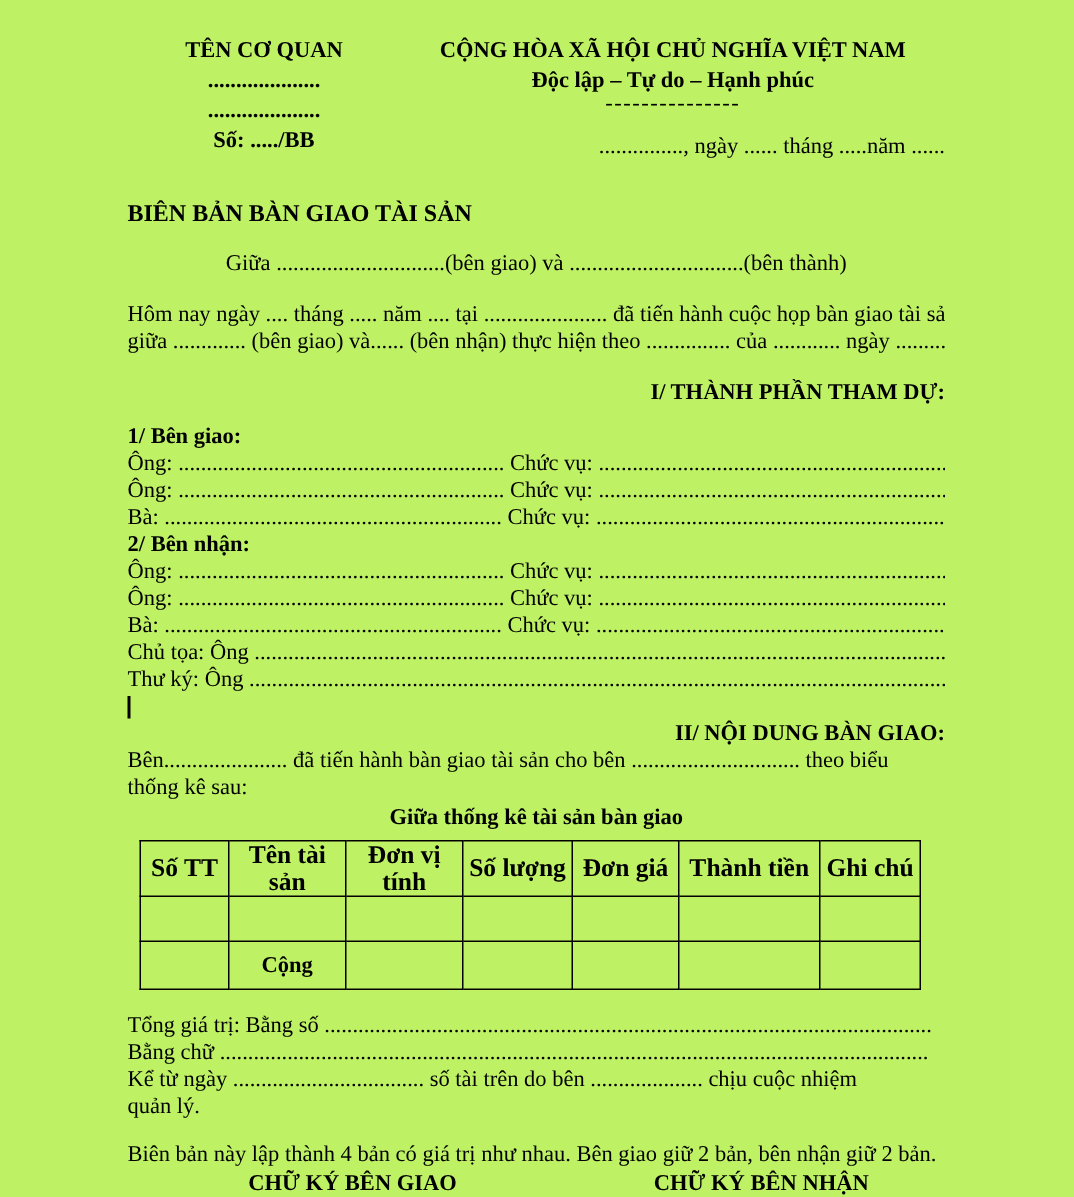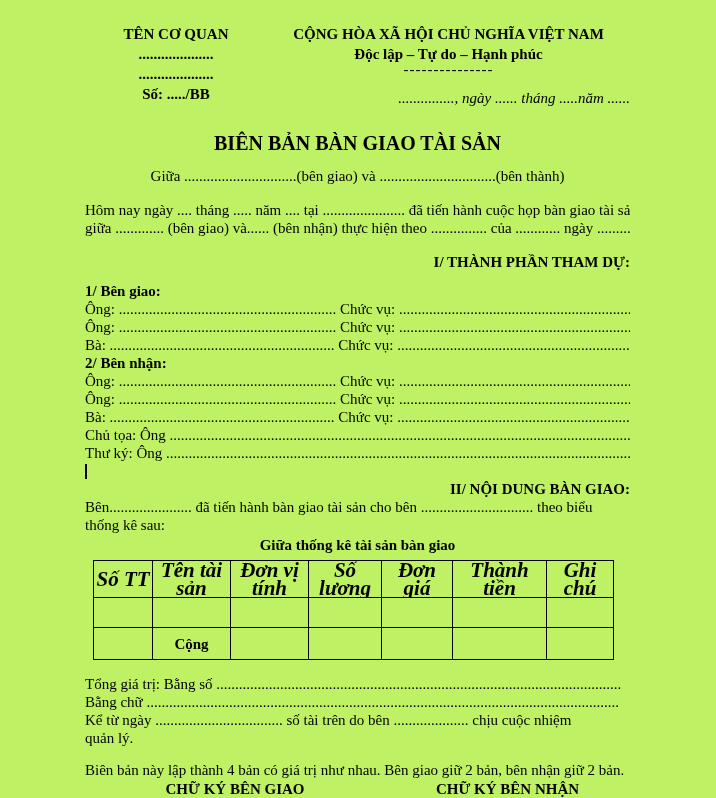--- a/index.html
+++ b/index.html
@@ -11,37 +11,37 @@
   }
   .page { width: 716px; height: 798px; padding: 24px 86px 0 85px; background: #bef264; }
 
   .line { white-space: pre; overflow: hidden; }
 
   
   .doc-header { display: flex; }
   .hdr-left { width: 182px; text-align: center; font-weight: bold; line-height: 20px; }
   .hdr-right { flex: 1; text-align: center; font-weight: bold; line-height: 20px; }
   .hdr-divider { font-weight: normal; line-height: 10px; letter-spacing: 1px; }
-  .date-line { font-weight: normal; font-style: italic; text-align: right; margin-top: 14px; }
+  .date-line { font-weight: normal; text-align: right; margin-top: 14px; }
 
-  .doc-title { text-align: center; font-weight: bold; font-size: 20px; margin-top: 26px; }
+  .doc-title { font-weight: bold; font-size: 16px; margin-top: 26px; }
   .between-line { text-align: center; margin-top: 15px; }
 
   .intro { margin-top: 16px; }
   .sec-heading { font-weight: bold; margin-top: 16px; text-align: right; }
   .sub-heading { font-weight: bold; margin-top: 11px; }
 
   .cursor-line { height: 18px; position: relative; }
   .caret { display: inline-block; width: 2px; height: 15px; background: #000; margin-top: 2px; }
 
   .table-caption { text-align: center; font-weight: bold; margin-top: 2px; }
 
   table.assets { border-collapse: collapse; margin: 6px 0 0 8px; table-layout: fixed; }
   table.assets td, table.assets th { border: 1px solid #000; padding: 0 2px; overflow: hidden; }
-  table.assets th { font-weight: bold; text-align: center; height: 28px; font-size: 21px; font-style: italic; }
+  table.assets th { font-weight: bold; text-align: center; height: 28px; font-size: 17px; }
   tr.empty-row td { height: 30px; }
   tr.total-row td { height: 32px; }
   td.total-cell { text-align: center; font-weight: bold; }
 
   .totals { margin-top: 15px; }
   .closing { margin-top: 14px; }
 
   .signatures { display: flex; margin-top: 1px; }
   .sig-col-left { width: 300px; text-align: center; }
   .sig-col-right { flex: 1; text-align: center; }

